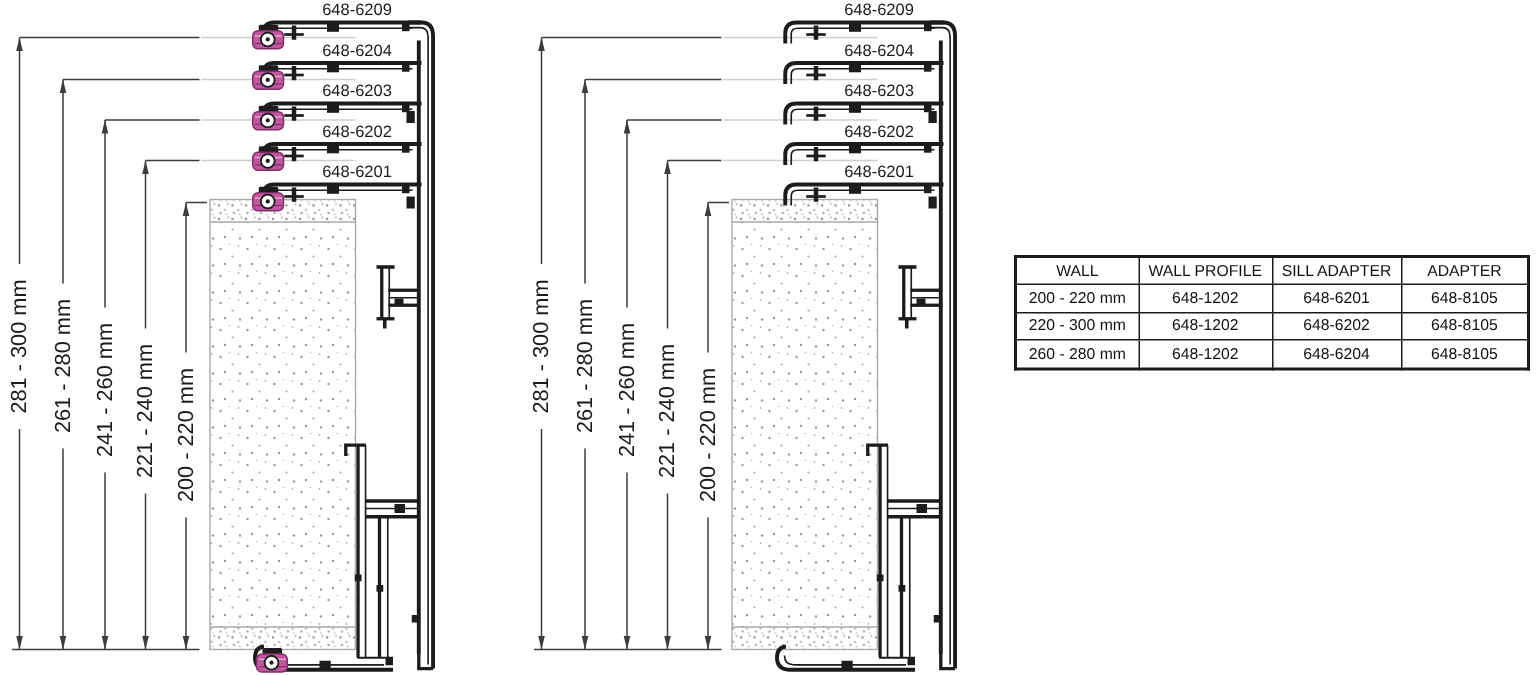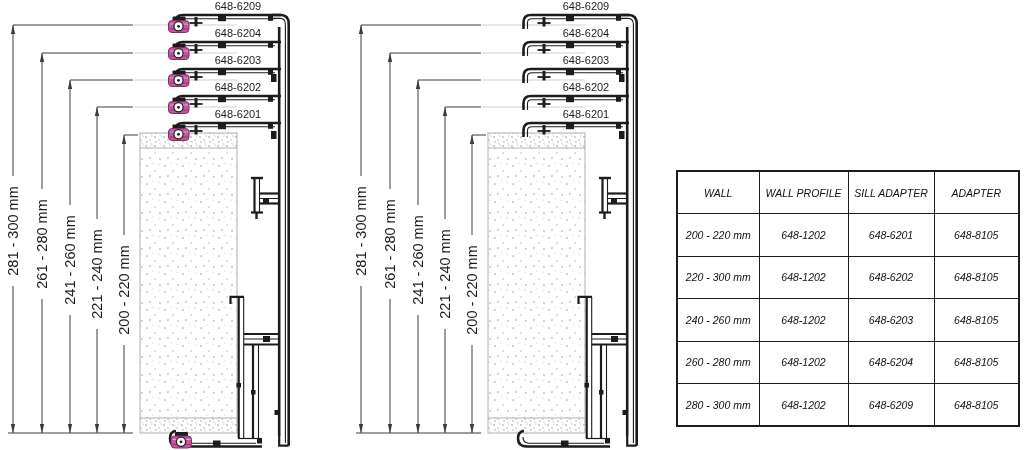--- a/index.html
+++ b/index.html
@@ -28,27 +28,26 @@
     border-collapse: collapse;
     table-layout: fixed;
     width: 342px;
     font-size: 10.5px;
     color: #111;
     border: 2px solid #1c1c1c;
   }
   table.profiles th, table.profiles td {
     border: 1px solid #1c1c1c;
     height: 17.4px;
-    padding: 12px 2px;
+    padding: 0 2px;
     text-align: center;
     vertical-align: middle;
     font-weight: normal;
     white-space: nowrap;
     overflow: hidden;
-    font-style: italic;
   }
 </style>
 </head>
 <body>
 
 <svg id="drawing" width="1024" height="450" viewBox="0 0 1024 450">
   <defs>
 
     <pattern id="stip" width="18" height="18" patternUnits="userSpaceOnUse">
       <circle cx="3" cy="4" r="0.8" fill="#9a9a9a"></circle>
@@ -259,32 +258,20 @@
         <td>648-6201</td>
         <td>648-8105</td>
       </tr>
       <tr>
         <td>220 - 300 mm</td>
         <td>648-1202</td>
         <td>648-6202</td>
         <td>648-8105</td>
       </tr>
       <tr>
-        <td>240 - 260 mm</td>
-        <td>648-1202</td>
-        <td>648-6203</td>
-        <td>648-8105</td>
-      </tr>
-      <tr>
         <td>260 - 280 mm</td>
         <td>648-1202</td>
         <td>648-6204</td>
         <td>648-8105</td>
       </tr>
-      <tr>
-        <td>280 - 300 mm</td>
-        <td>648-1202</td>
-        <td>648-6209</td>
-        <td>648-8105</td>
-      </tr>
     </tbody>
   </table>
 </div>
 
 </body></html>

